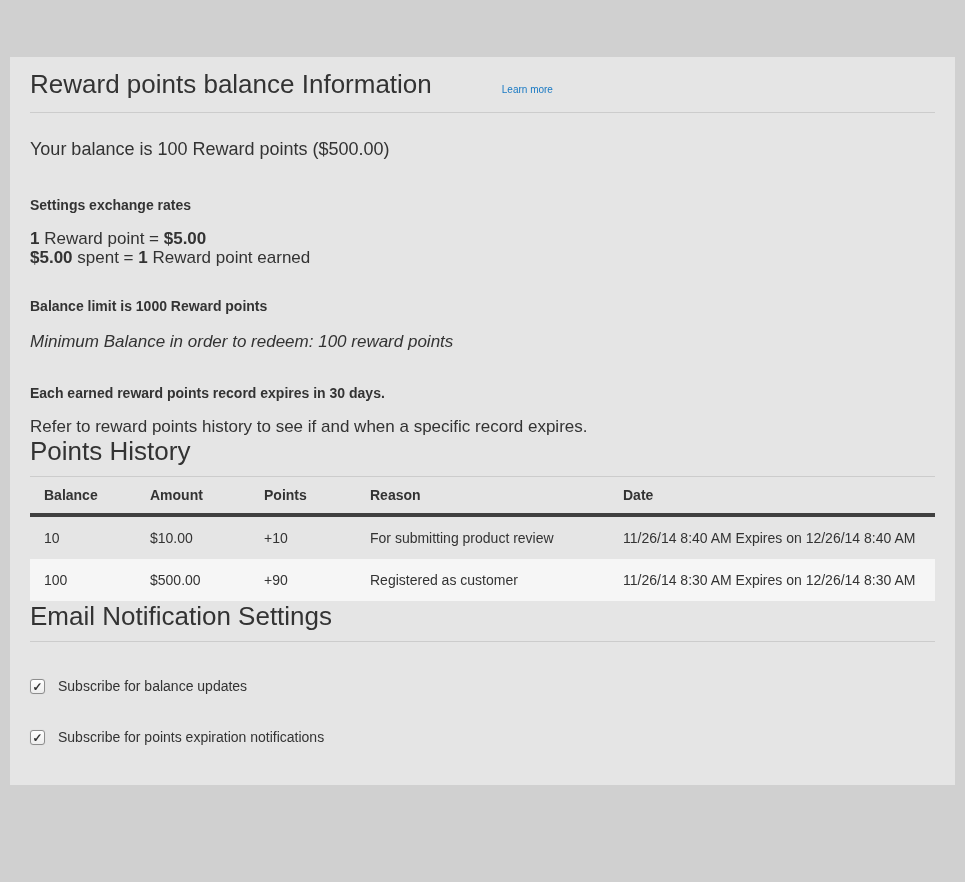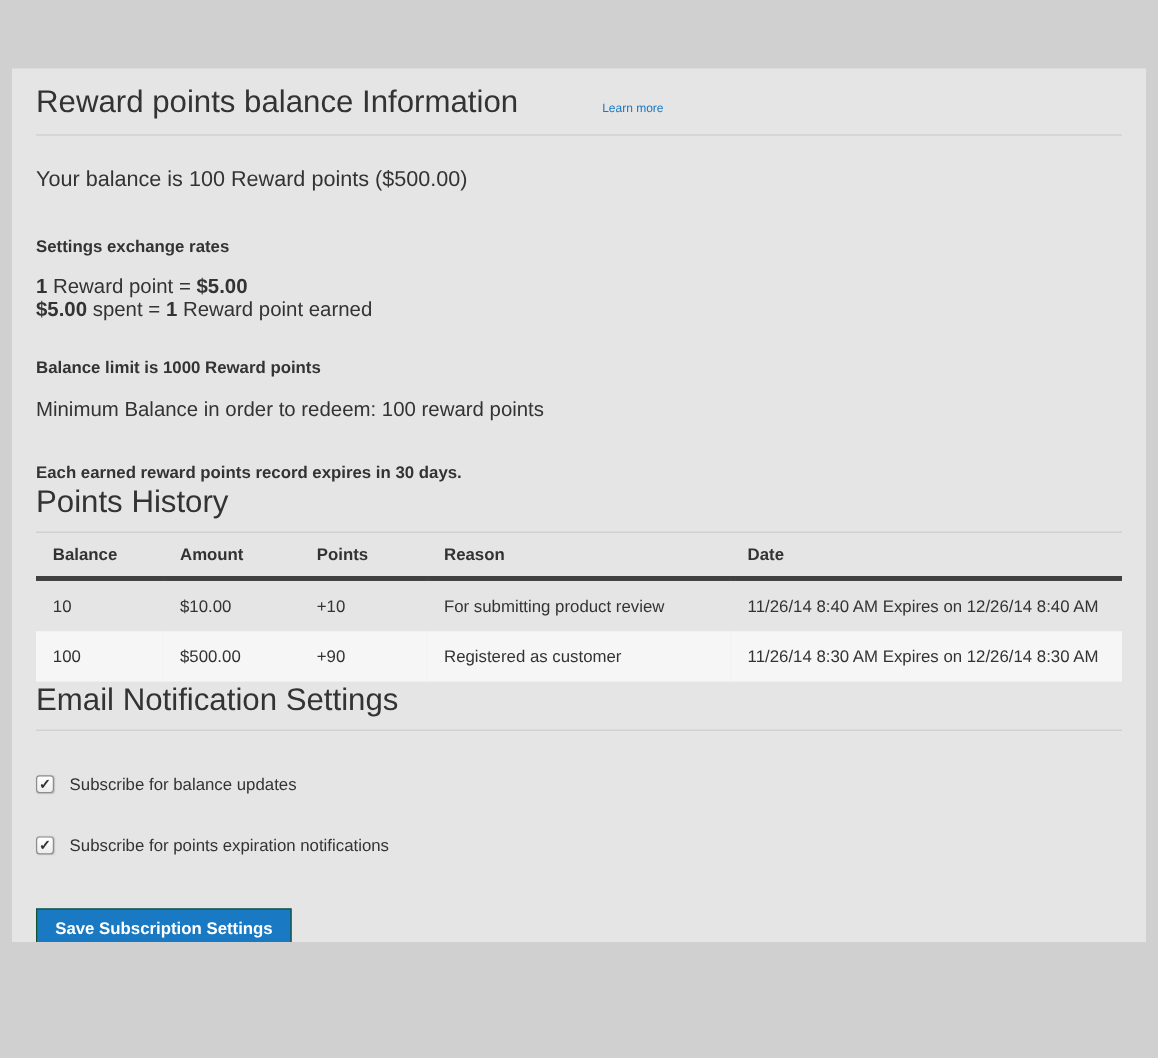--- a/index.html
+++ b/index.html
@@ -61,21 +61,21 @@
   }
   .block-text {
     margin: 0;
     font-size: 17px;
     font-weight: 400;
     line-height: 19px;
   }
   .mt-exchange-heading { margin-top: 34px; }
   .mt-exchange-lines  { margin-top: 14px; }
   .mt-limit-heading   { margin-top: 30px; }
-  .mt-limit-text      { margin-top: 16px; }
+  .mt-limit-text      { margin-top: 16px; font-style: italic; }
   .mt-expire-heading  { margin-top: 33px; }
   .mt-expire-text     { margin-top: 14px; }
   
   h2.section-title {
     margin: 0;
     font-size: 26px;
     font-weight: 300;
     line-height: 31px;
     color: #333333;
     border-bottom: 1px solid #cccccc;
@@ -173,20 +173,21 @@
   <p class="block-heading mt-exchange-heading">Settings exchange rates</p>
   <div class="mt-exchange-lines">
     <p class="block-text"><b>1</b><span> Reward point = </span><b>$5.00</b></p>
     <p class="block-text"><b>$5.00</b><span> spent = </span><b>1</b><span> Reward point earned</span></p>
   </div>
 
   <p class="block-heading mt-limit-heading">Balance limit is 1000 Reward points</p>
   <p class="block-text mt-limit-text">Minimum Balance in order to redeem: 100 reward points</p>
 
   <p class="block-heading mt-expire-heading">Each earned reward points record expires in 30 days.</p>
+  <p class="block-text mt-expire-text">Refer to reward points history to see if and when a specific record expires.</p>
 
   <h2 class="section-title mt-history">Points History</h2>
 
   <table class="history">
     <colgroup>
       <col class="c-balance">
         <col class="c-amount">
         <col class="c-points">
         <col class="c-reason">
         <col>

